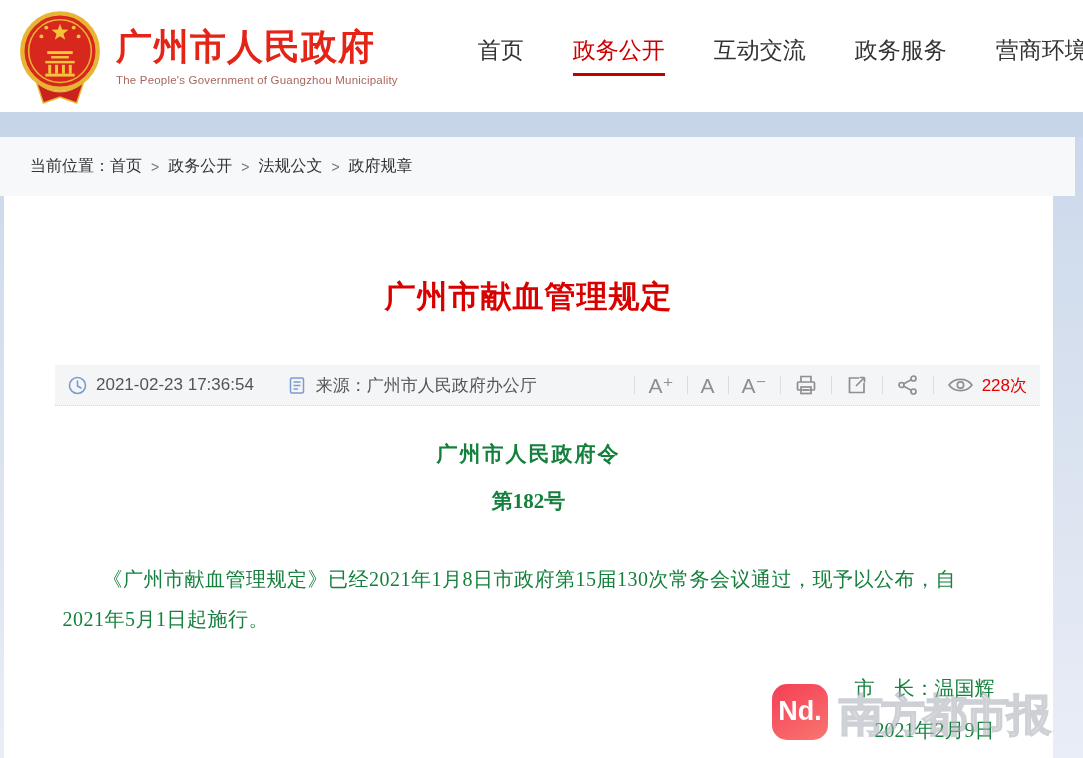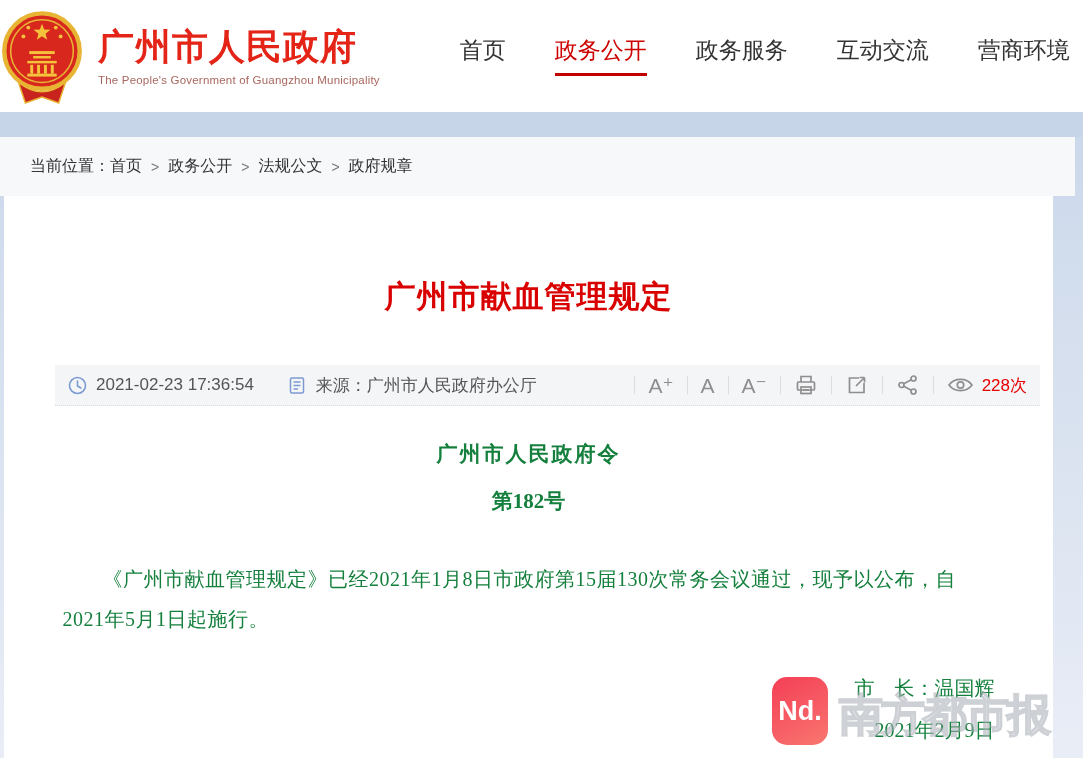--- a/index.html
+++ b/index.html
@@ -5,21 +5,21 @@
   * { margin:0; padding:0; box-sizing:border-box; }
   html,body { width:1083px; height:758px; overflow:hidden; }
   body {
     font-family:"Liberation Sans","DejaVu Sans",sans-serif;
     background:linear-gradient(180deg,#c6d4e9 0%,#d5dfee 45%,#e9edf6 100%);
     position:relative;
   }
 
   
   .site-header { height:112px; background:#fff; display:flex; align-items:center; white-space:nowrap; overflow:hidden; }
-  .logo-wrap { display:flex; align-items:center; flex-shrink:0; }
+  .logo-wrap { display:flex; align-items:center; padding-left:18px; flex-shrink:0; }
   .emblem { width:84px; height:96px; flex-shrink:0; }
   .site-title { margin-left:14px; }
   .site-name { color:#e32416; font-size:36px; font-weight:bold; letter-spacing:1px; line-height:1.15; }
   .site-name-en { color:#a8675e; font-size:11.5px; margin-top:6px; letter-spacing:0.2px; }
   .main-nav { display:flex; gap:49px; margin-left:80px; font-size:23px; color:#333; }
   .nav-item { cursor:pointer; padding-bottom:8px; line-height:1.3; }
   .nav-item.active { color:#cc0000; border-bottom:3px solid #c30000; }
 
   
   .band { height:25px; background:#c7d5e9; }
@@ -53,21 +53,21 @@
   .doc-heading { text-align:center; font-size:21px; font-weight:bold; margin-top:34px; letter-spacing:2px; }
   .doc-number  { text-align:center; font-size:21px; font-weight:bold; margin-top:19px; }
   .doc-paragraph { width:932px; margin:44px auto 0; font-size:20px; line-height:40px;
     text-indent:2em; letter-spacing:0.5px; }
   .signature { width:932px; margin:16px auto; text-align:right; font-size:20px; }
   .sig-role { margin-top:36px; }
   .sig-date { margin-top:15px; }
 
   
   .watermark { position:absolute; right:4px; bottom:13px; display:flex; align-items:center; gap:11px; z-index:5; }
-  .wm-logo { width:56px; height:68px; border-radius:15px;
+  .wm-logo { width:56px; height:56px; border-radius:15px;
     background:linear-gradient(150deg,#f43f55 0%,#f75f66 60%,#f9776f 100%);
     color:#fff; font-size:27px; font-weight:bold; display:flex; align-items:center;
     justify-content:center; letter-spacing:0; }
   .wm-text { font-size:44px; font-weight:bold; letter-spacing:-2px;
     color:#f1f2f5; -webkit-text-stroke:1.5px #a5aab3; opacity:0.55;margin-top:8px; }
 </style>
 </head>
 <body>
 
 <div class="site-header">
@@ -92,22 +92,22 @@
       <path d="M18 76 Q42 95 66 76 L59 97 L42 91 L25 97 Z" fill="#c8231c" stroke="#e8b434" stroke-width="1.5"></path>
     </svg>
     <div class="site-title">
       <div class="site-name">广州市人民政府</div>
       <div class="site-name-en">The People's Government of Guangzhou Municipality</div>
     </div>
   </div>
   <div class="main-nav">
     <div class="nav-item">首页</div>
     <div class="nav-item active">政务公开</div>
+    <div class="nav-item">互动交流</div>
     <div class="nav-item">政务服务</div>
-    <div class="nav-item">互动交流</div>
     <div class="nav-item">营商环境</div>
   </div>
 </div>
 
 <div class="band"></div>
 
 <div class="breadcrumb-bar">
   <span>当前位置：</span>
   <span class="crumb-link">首页</span>
   <span class="crumb-sep">&gt;</span>

